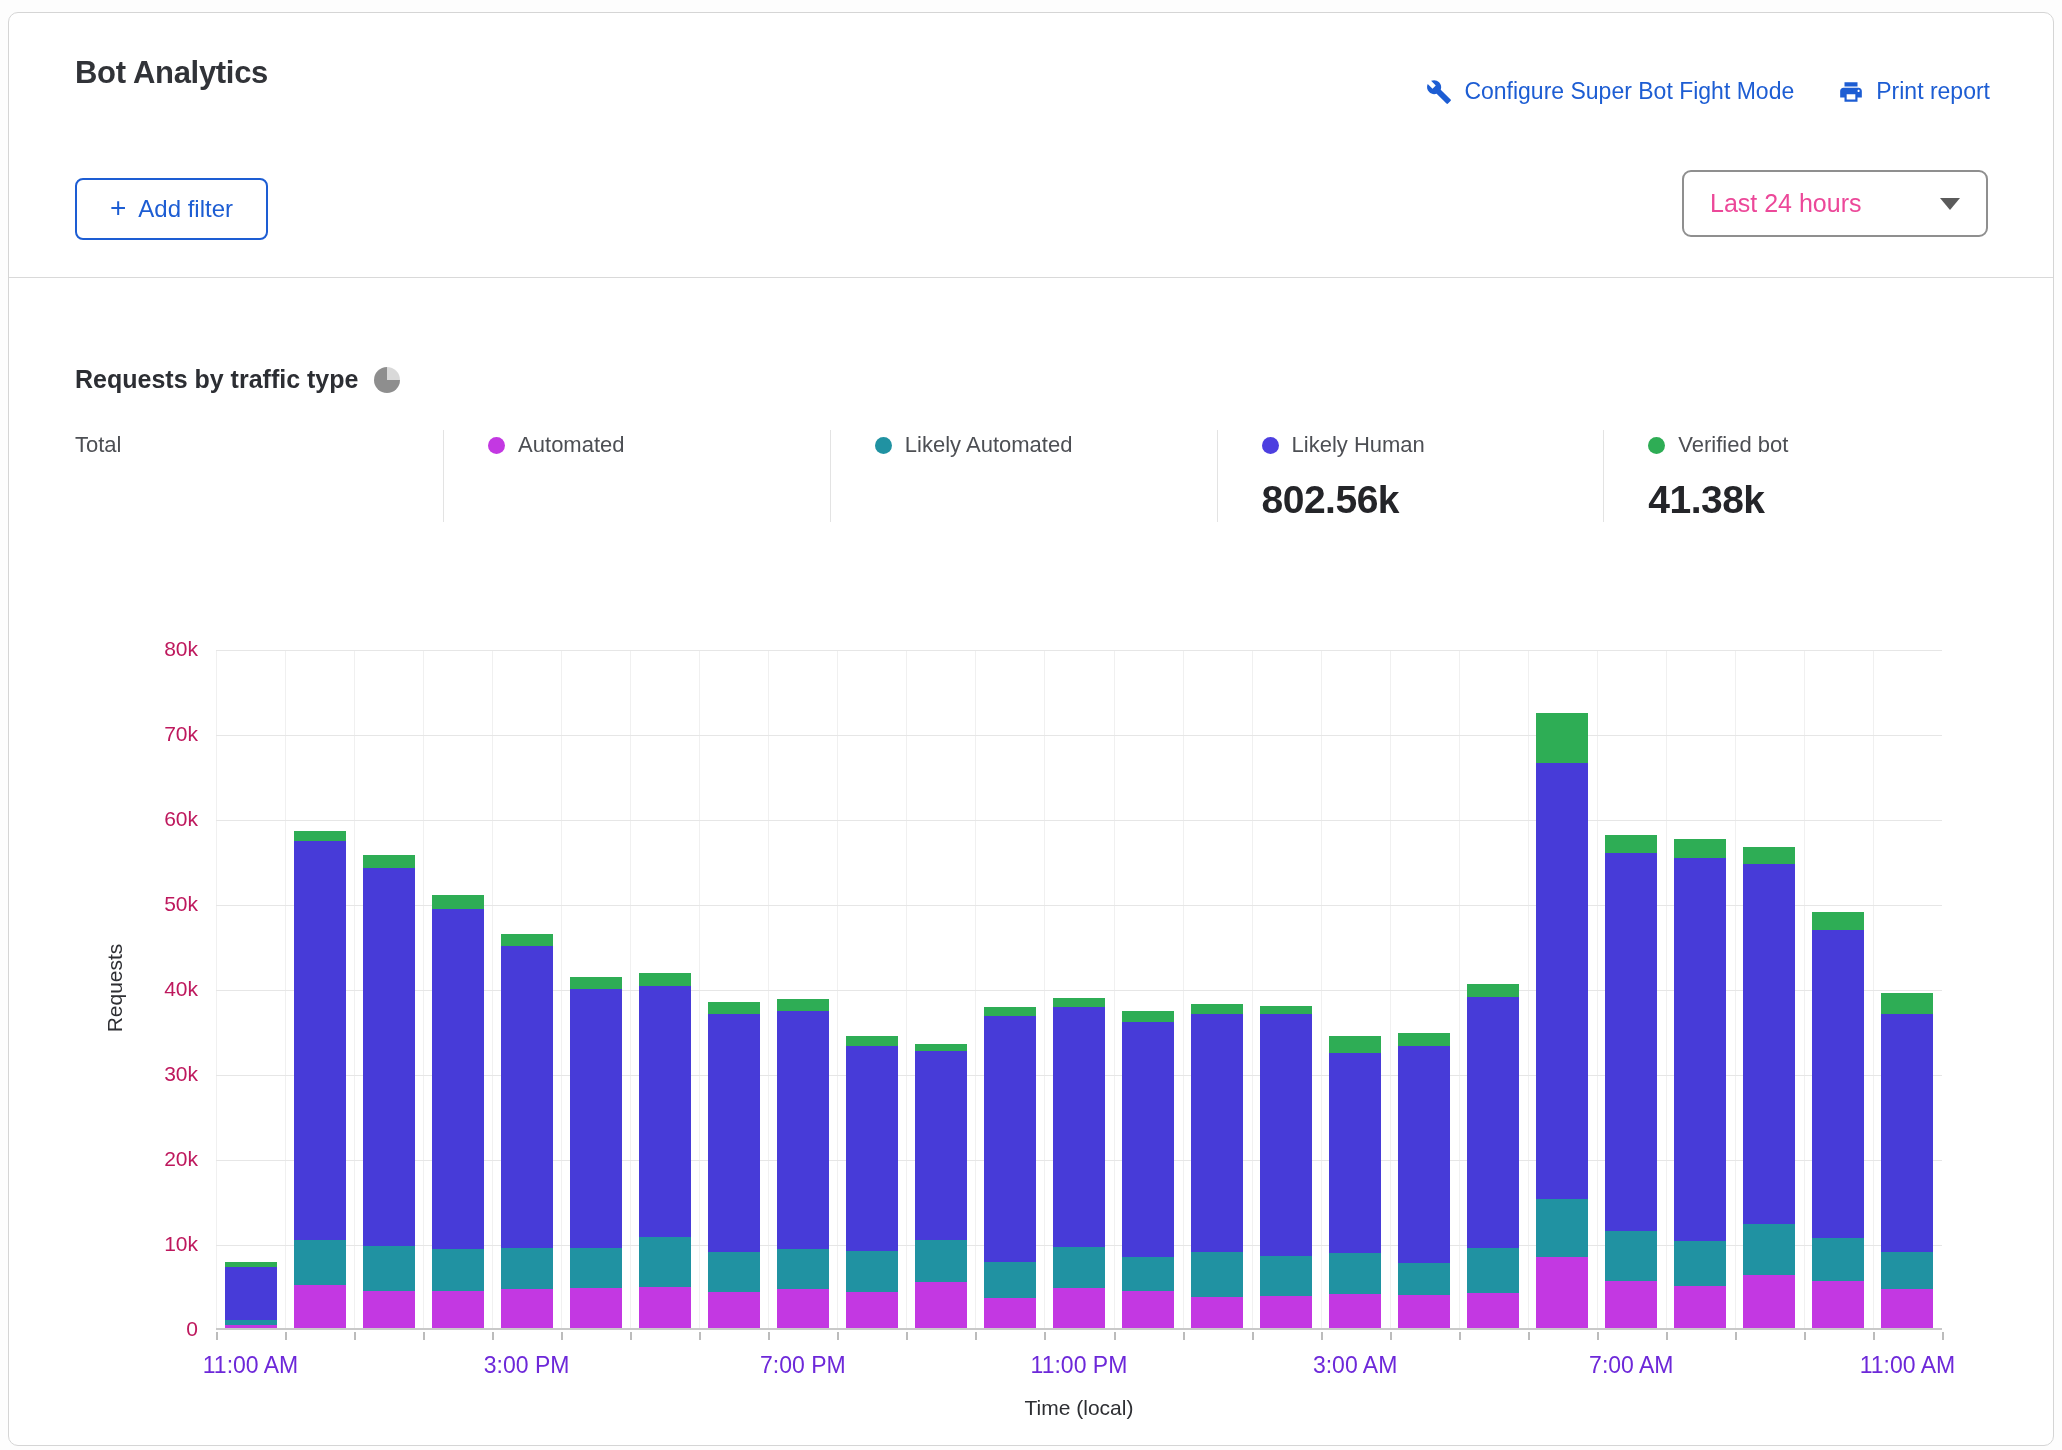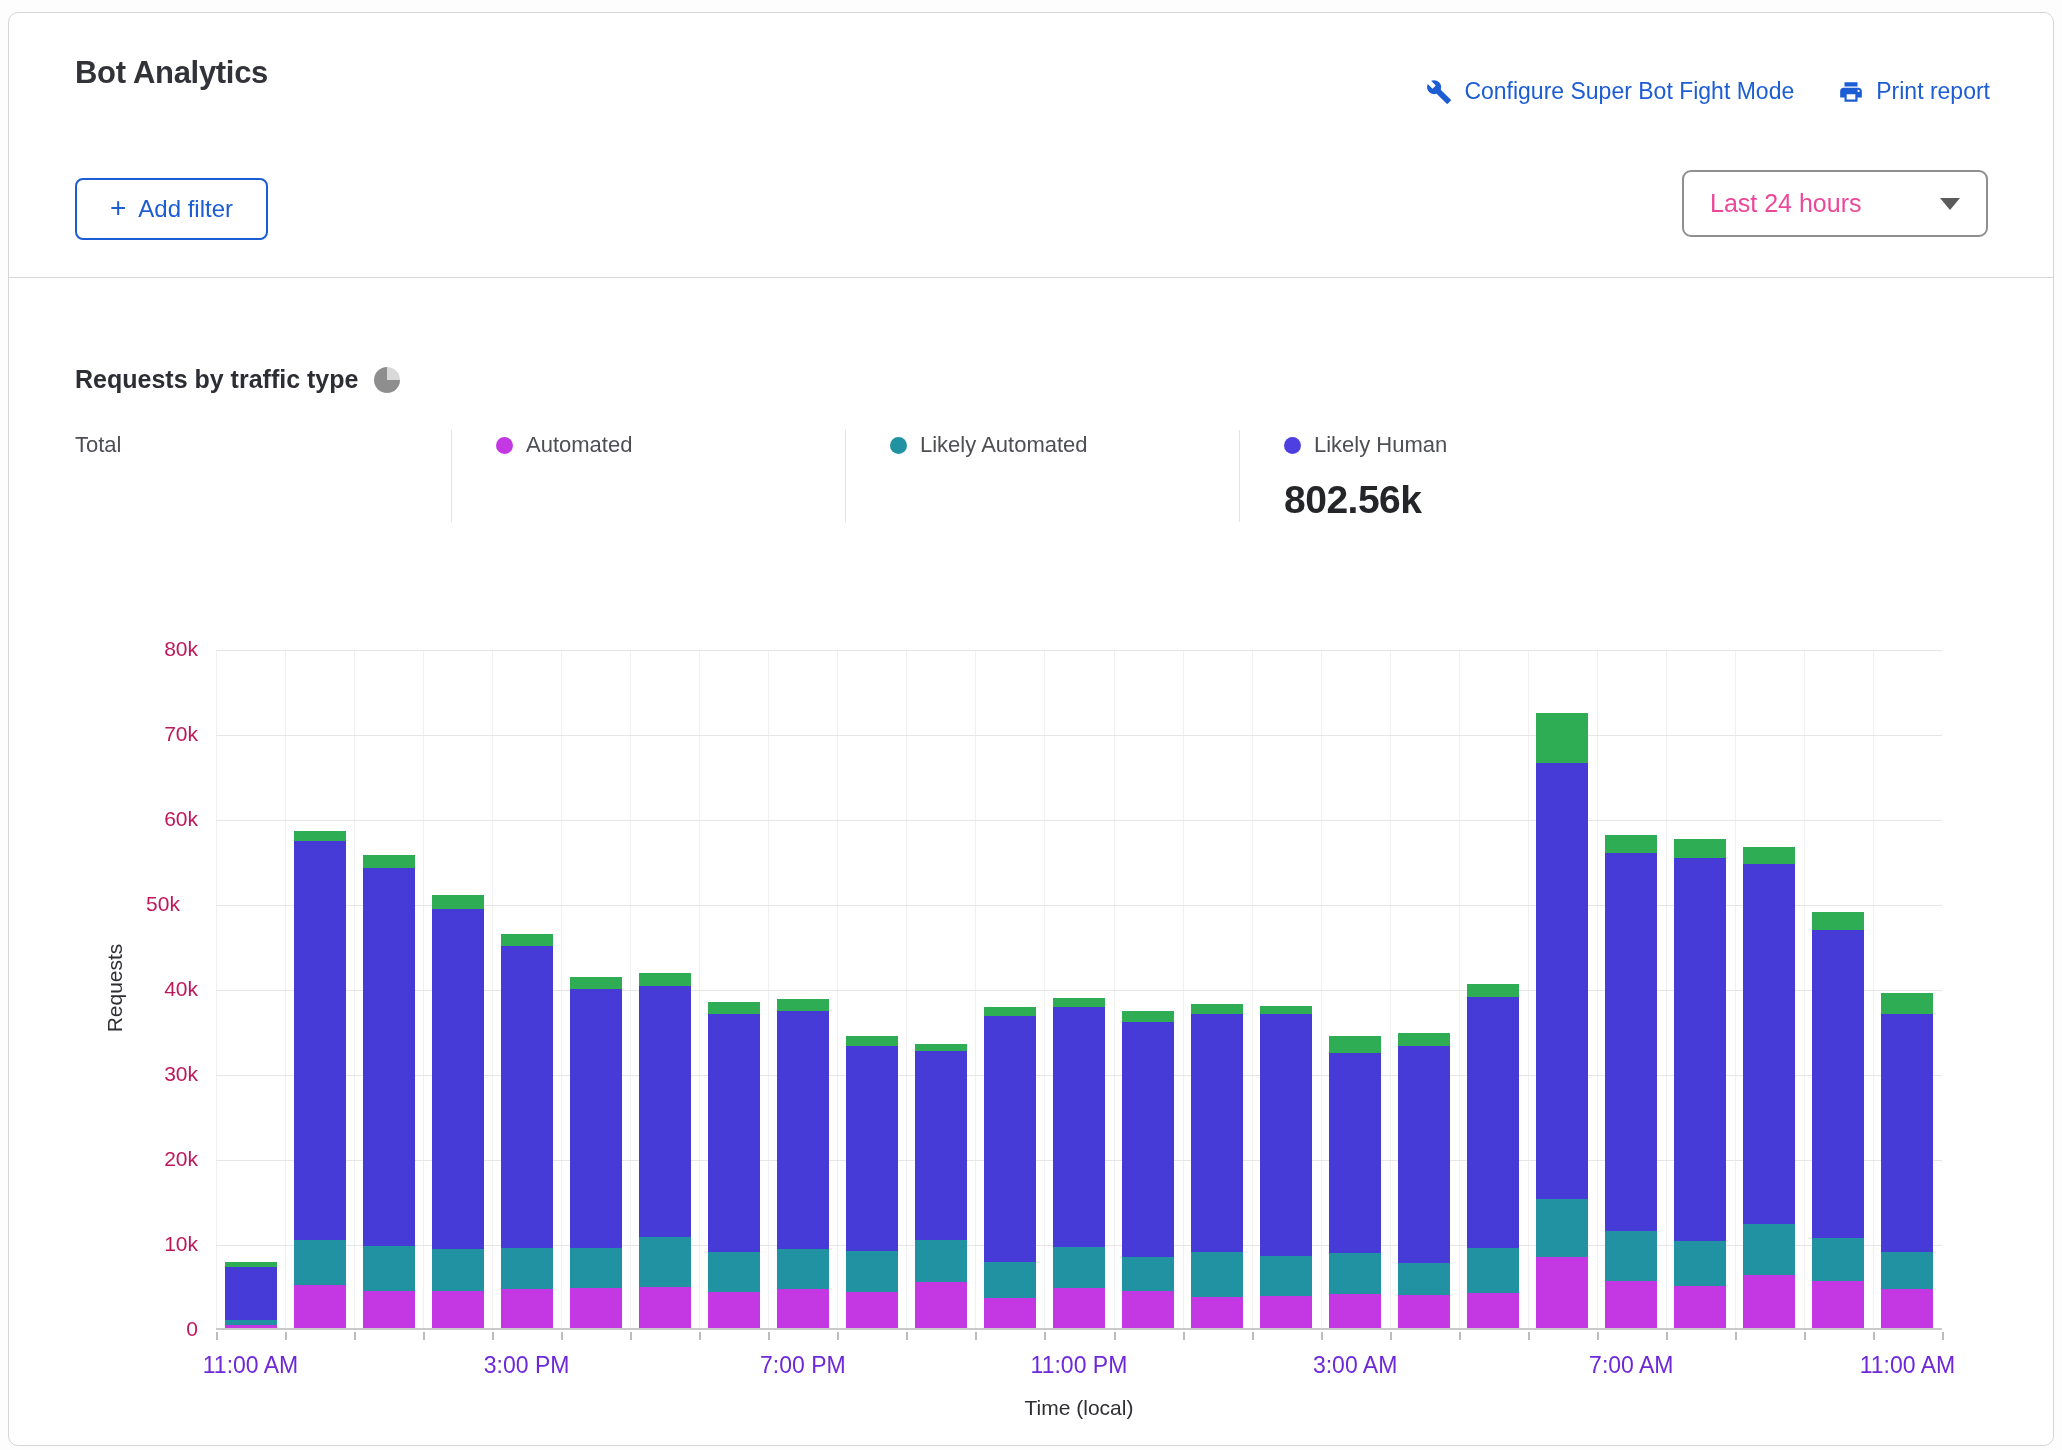--- a/index.html
+++ b/index.html
@@ -115,30 +115,37 @@
         <span class="stat-label">Likely Automated</span>
       </div>
   </div>
   <div class="stat w2">
     <div class="stat-label-row">
         <span class="stat-dot" style="background: rgb(77, 63, 224);"></span>
         <span class="stat-label">Likely Human</span>
       </div>
     <div class="stat-value">802.56k</div>
   </div>
+  <div class="stat w2">
+    <div class="stat-label-row">
+        <span class="stat-dot" style="background: rgb(46, 173, 85);"></span>
+        <span class="stat-label">Verified bot</span>
+      </div>
+    <div class="stat-value">41.38k</div>
+  </div>
 </div>
 
 <div class="y-axis-title">Requests</div>
 <div id="y-ticks">
     <div class="y-tick" style="left: 128px; top: 1317px;">0</div>
     <div class="y-tick" style="left: 128px; top: 1232px;">10k</div>
     <div class="y-tick" style="left: 128px; top: 1147px;">20k</div>
     <div class="y-tick" style="left: 128px; top: 1062px;">30k</div>
     <div class="y-tick" style="left: 128px; top: 977px;">40k</div>
-    <div class="y-tick" style="left: 128px; top: 892px; text-align: center;">50k</div>
+    <div class="y-tick" style="left: 128px; top: 892px;">50k</div>
     <div class="y-tick" style="left: 128px; top: 807px;">60k</div>
     <div class="y-tick" style="left: 128px; top: 722px;">70k</div>
     <div class="y-tick" style="left: 128px; top: 637px;">80k</div>
   </div>
 
 <div class="plot">
     <div class="chart-bar" style="left: 8.5px; height: 66.3px;">
       <div class="seg" style="height: 3.4px; background: rgb(195, 56, 226);"></div>
       <div class="seg" style="height: 4.25px; background: rgb(32, 146, 162);"></div>
       <div class="seg" style="height: 53.55px; background: rgb(71, 59, 216);"></div>

